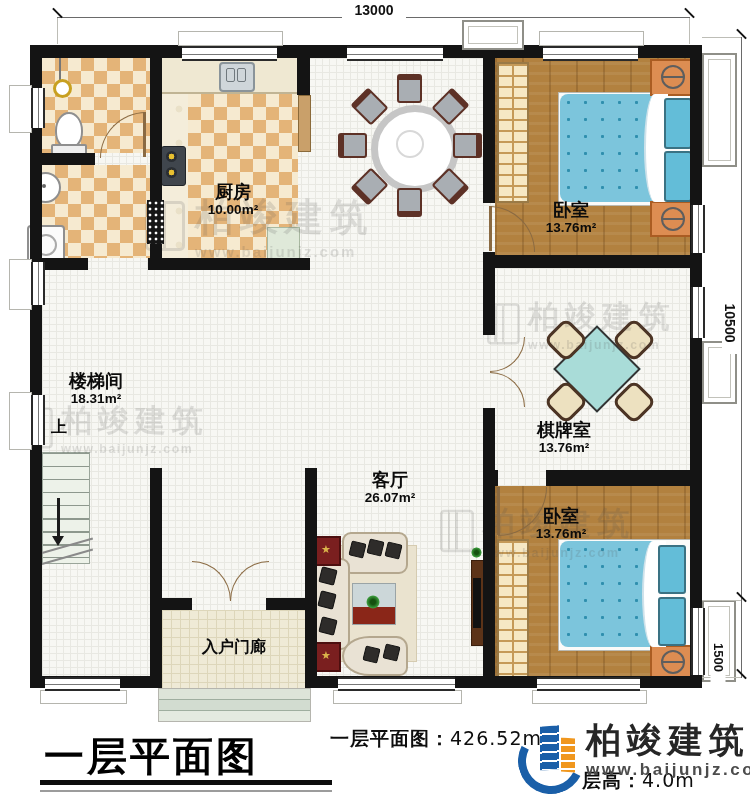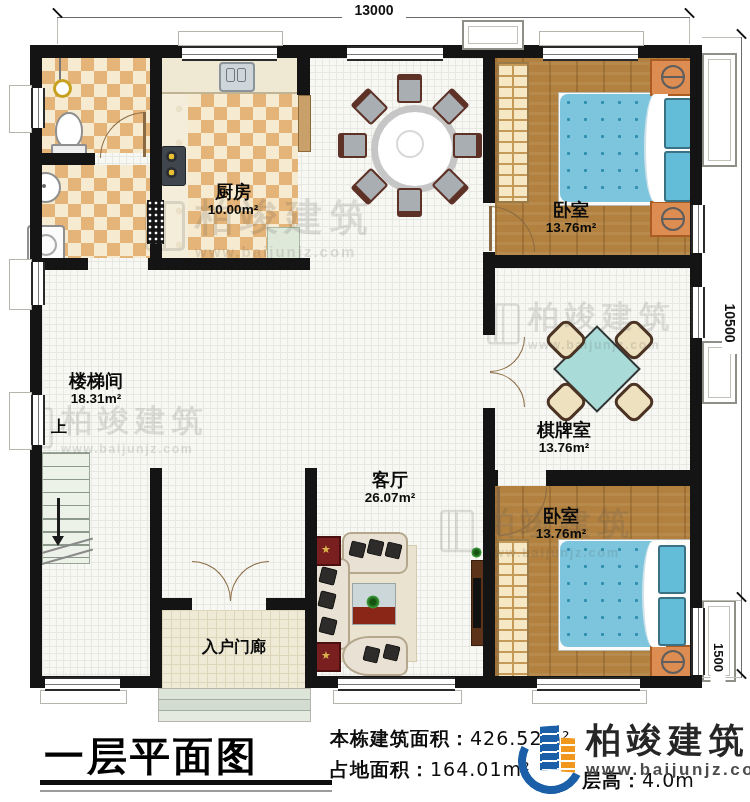--- a/index.html
+++ b/index.html
@@ -306,24 +306,21 @@
   </div>
   <div class="abs rlabel" style="left:48px;top:418px;width:22px;">
     <div class="rname sm">上</div>
   </div>
 
   <div class="abs title-cn" style="left:44px;top:729px;">一层平面图</div>
   <div class="abs" style="left:40px;top:780px;width:292px;height:5px;background:#0d0d0d;z-index:40;"></div>
   <div class="abs" style="left:40px;top:790px;width:292px;height:2px;background:#9c9c9c;z-index:40;"></div>
 
   <div class="abs statrow" style="left:330px;top:726px;">
-    <span class="lb">本栋建筑面积：</span><span class="vl">426.52m²</span>
-  </div>
-  <div class="abs statrow" style="left:330px;top:757px;">
-    <span class="lb">占地面积：</span><span class="vl">164.01m²</span>
+    <span class="lb">一层平面图：</span><span class="vl">426.52m²</span>
   </div>
   <div class="abs statrow" style="left:582px;top:768px;z-index:16;">
     <span class="lb">层高：</span><span class="vl">4.0m</span>
   </div>
 
   <div class="abs logo" style="left:518px;top:722px;">
     <div class="logoicon">
       <div class="logoarc"></div>
         <div class="logob1"></div>
         <div class="logob2"></div>

